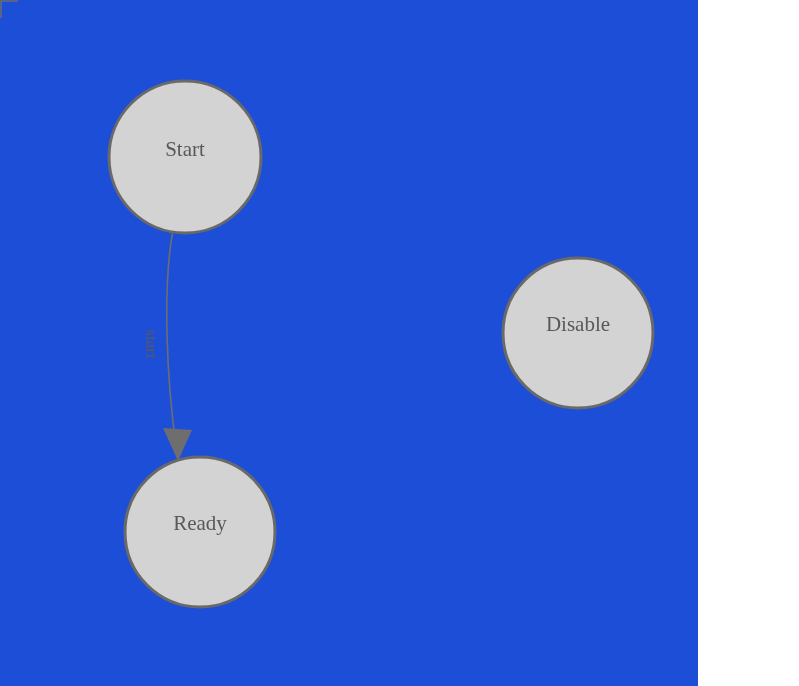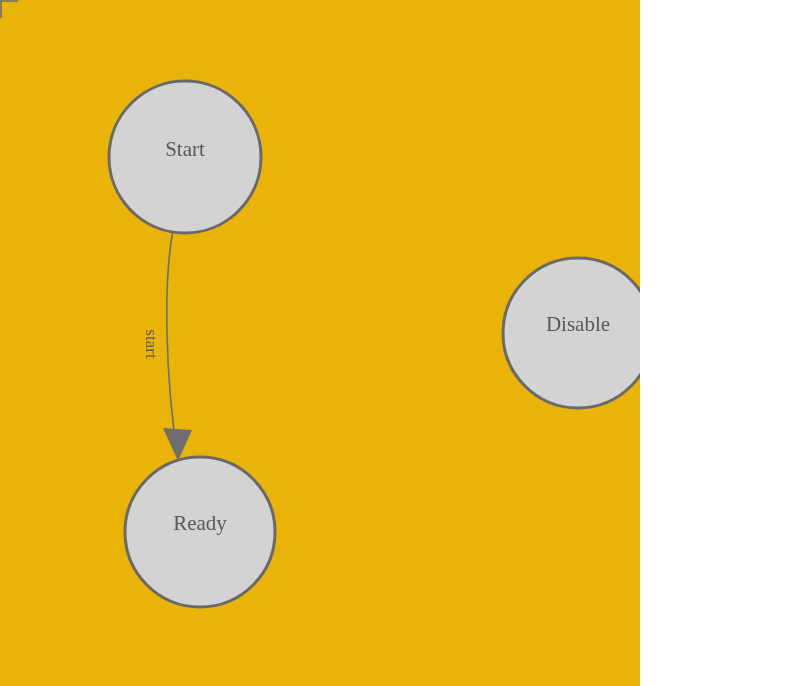--- a/index.html
+++ b/index.html
@@ -5,23 +5,23 @@
   html, body {
     margin: 0;
     padding: 0;
     background: #ffffff;
   }
   body {
     font-family: "Liberation Serif", "DejaVu Serif", serif;
   }
   #canvas {
     position: relative;
-    width: 640px;
+    width: 698px;
     height: 686px;
-    background: #eab308;
+    background: #1d4ed8;
     overflow: hidden;
   }
   #diagram-svg {
     position: absolute;
     left: 0;
     top: 0;
     width: 799px;
     height: 686px;
   }
   .node-circle {

